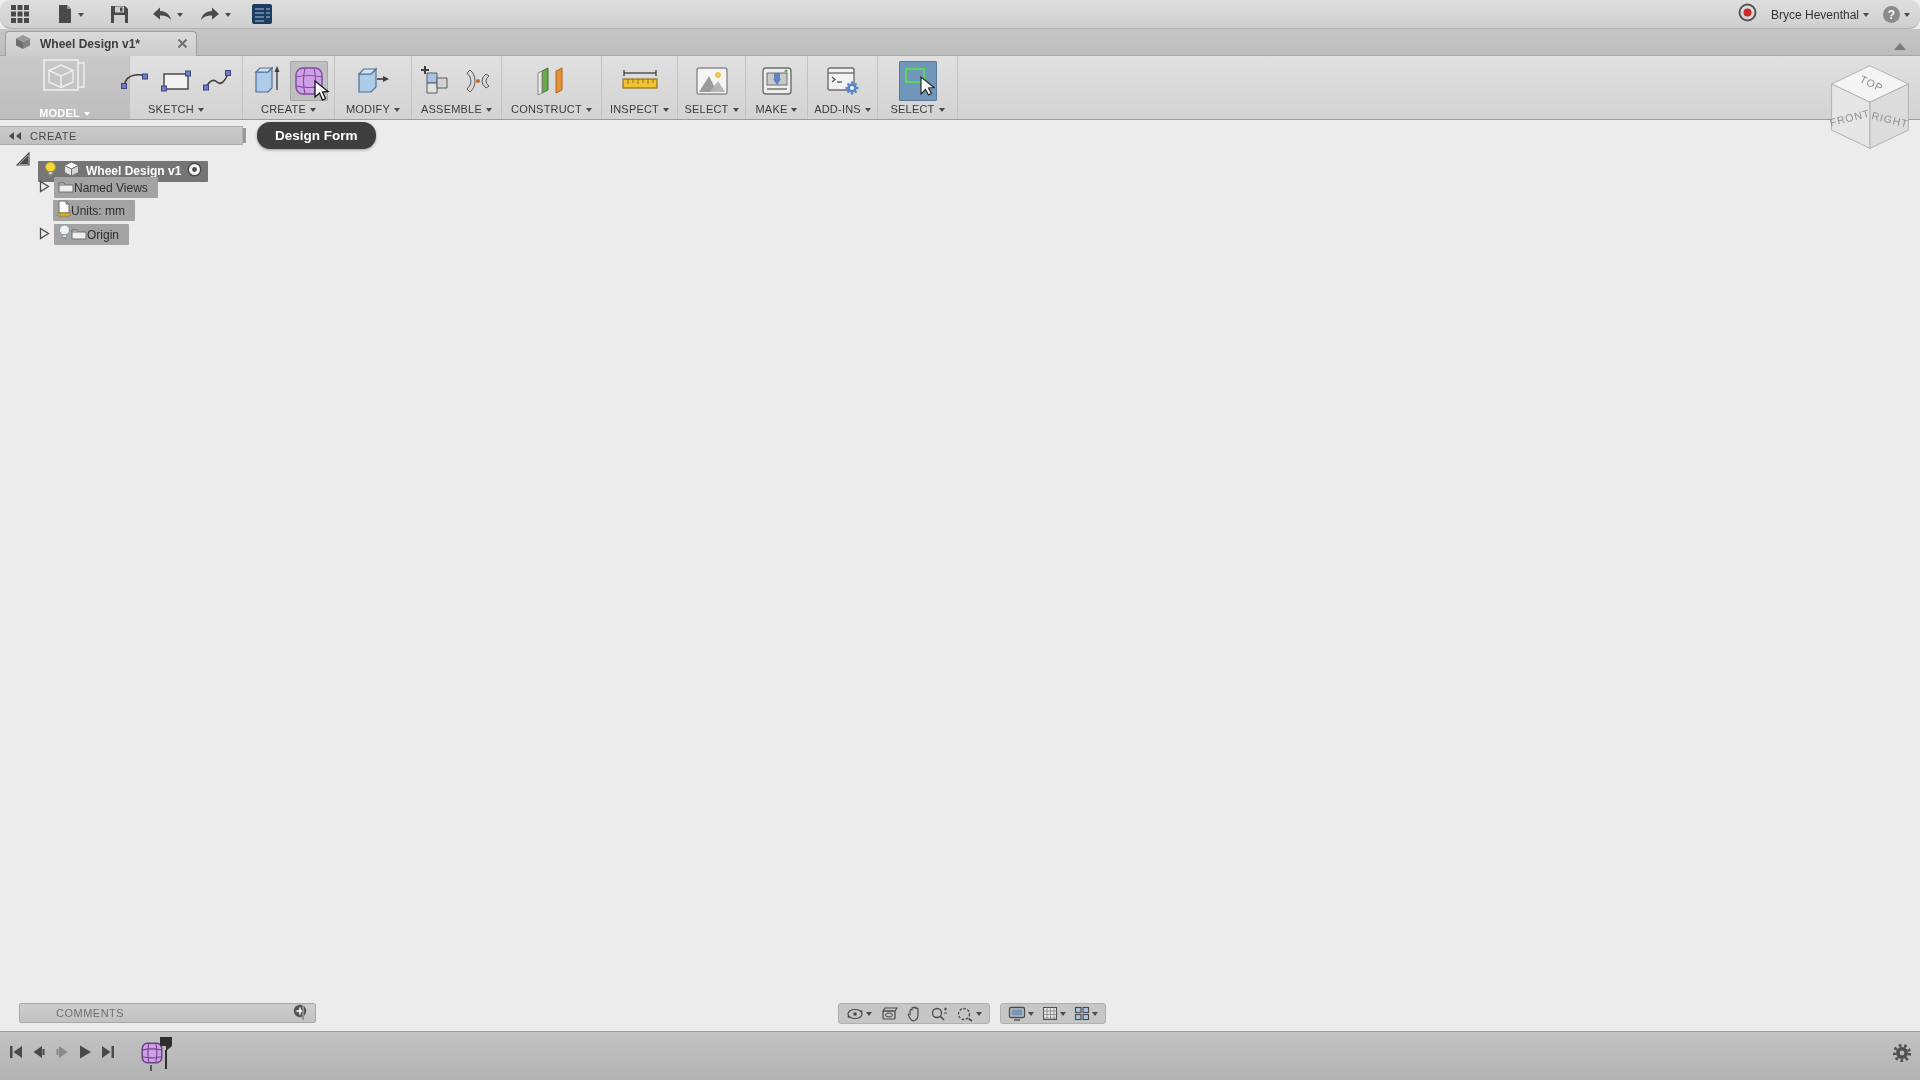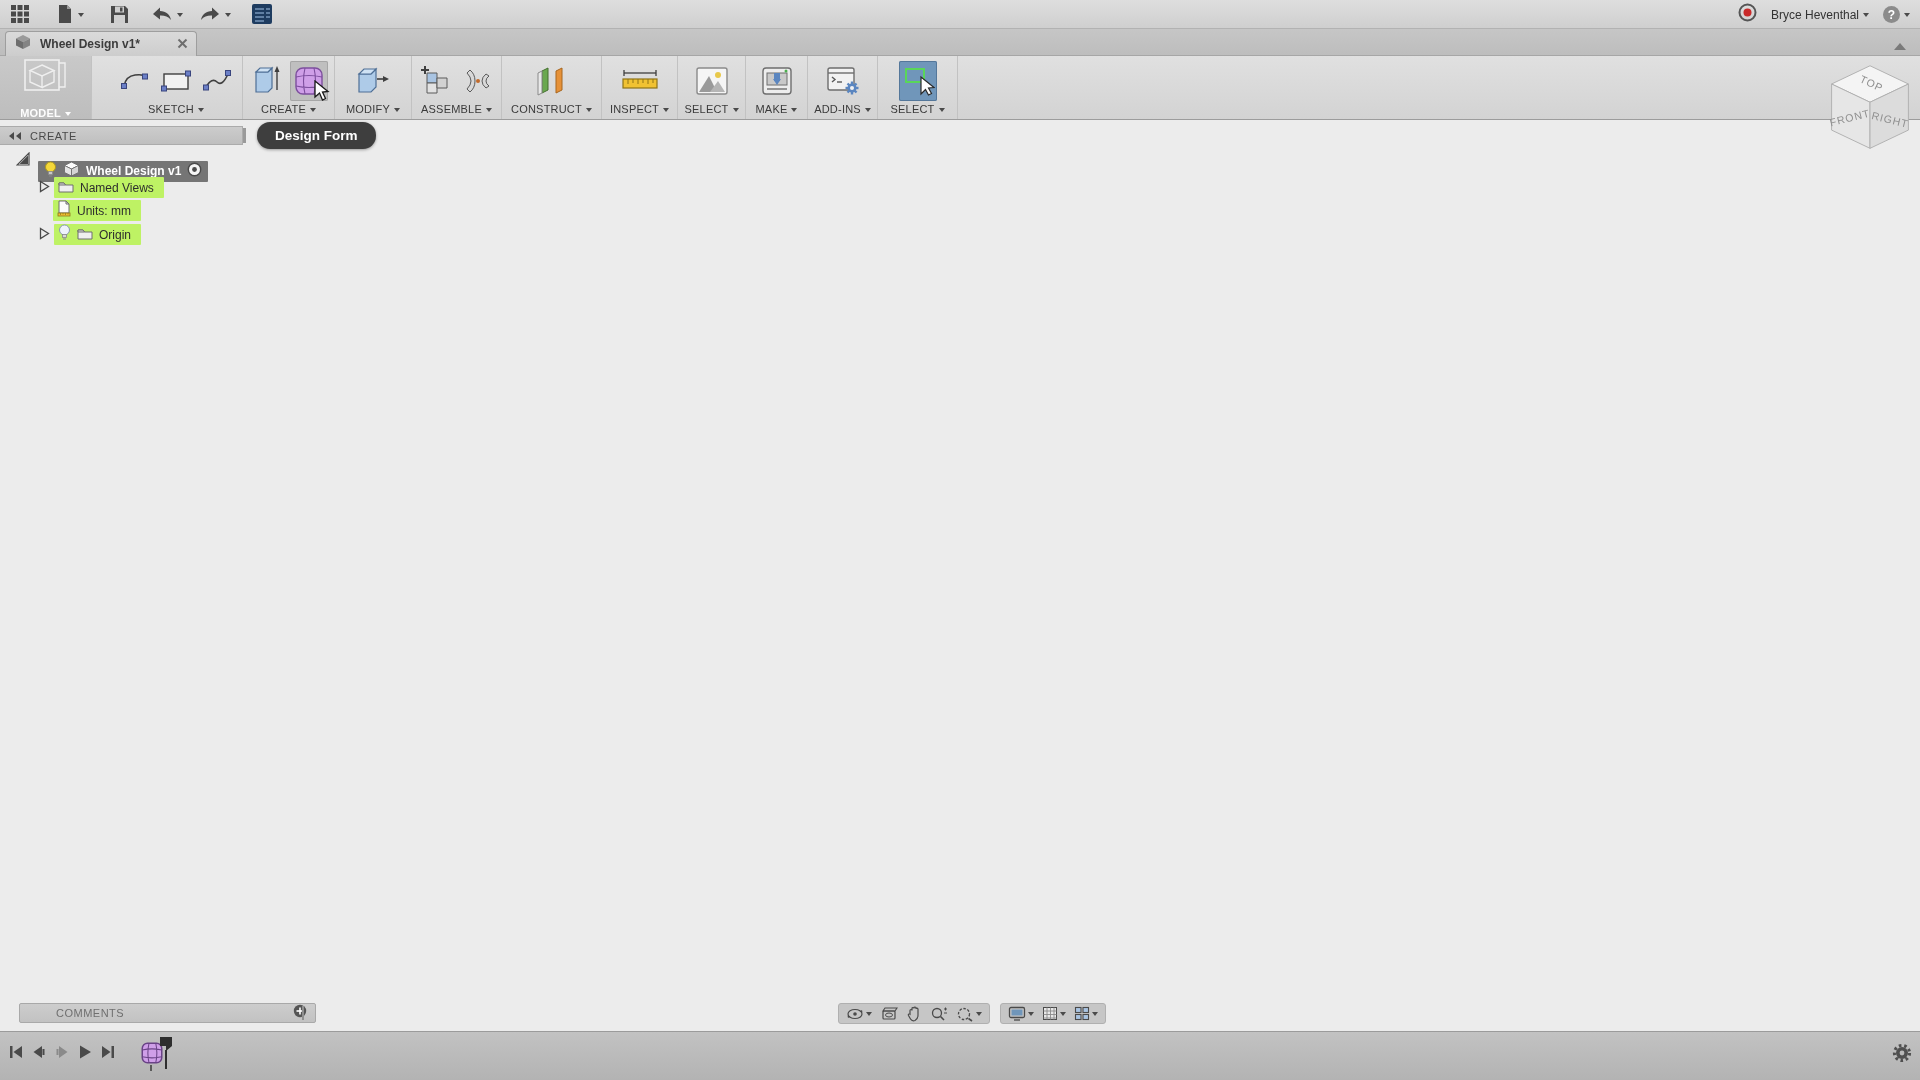--- a/index.html
+++ b/index.html
@@ -2,21 +2,21 @@
 <html><head>
 <meta charset="utf-8">
 <style>
   * { margin:0; padding:0; box-sizing:border-box; }
   html,body { width:1920px; height:1080px; overflow:hidden;
     font-family:"Liberation Sans", sans-serif; background:#ececec; }
 
   
   #topbar { position:absolute; left:0; top:0; width:1920px; height:29px;
     background:linear-gradient(#dedede,#cfcfcf); border-bottom:1px solid #b2b2b2;
-    display:flex; align-items:center; }
+    display:flex; align-items:center;border-radius:11px; }
   .tb-icon { height:22px; display:flex; align-items:center; justify-content:center; cursor:default; }
   .caret { width:0; height:0; border:3.5px solid transparent; border-top:4.5px solid #4a4a4a;
     display:inline-block; margin-left:4px; position:relative; top:2px; }
   #topbar-right { position:absolute; right:10px; top:0; height:29px; display:flex; align-items:center; gap:14px; }
   #account-name { font-size:12px; color:#333; }
   .help-circle { width:17px; height:17px; border-radius:50%; background:#8b8b8b; color:#fff;
     font-size:12px; font-weight:bold; display:flex; align-items:center; justify-content:center; }
 
   
   #tabbar { position:absolute; left:0; top:29px; width:1920px; height:27px;
@@ -29,21 +29,21 @@
     border:6px solid transparent; border-bottom:7px solid #7a7a7a; }
 
   
   #toolbar { position:absolute; left:0; top:56px; width:1920px; height:64px;
     background:linear-gradient(#e0e0e0,#d3d3d3); border-bottom:1px solid #9c9c9c; }
   .tgroup { position:absolute; top:0; height:63px; display:flex; flex-direction:column;
     align-items:center; border-right:1px solid #c2c2c2; }
   .tgroup .icons { flex:1; display:flex; align-items:center; justify-content:center; gap:6px; padding-top:3px; }
   .tgroup .glabel { font-size:11px; color:#3a3a3a; padding-bottom:4px; letter-spacing:.2px;
     display:flex; align-items:center; }
-  #grp-model { left:0; width:92px; background:linear-gradient(#c9c9c9,#bdbdbd);gap:8px; }
+  #grp-model { left:0; width:130px; background:linear-gradient(#c9c9c9,#bdbdbd);gap:8px; }
   #grp-model .glabel { color:#fdfdfd; font-weight:bold; }
   #grp-model .glabel .caret { border-top-color:#fdfdfd; }
   #drag-handle { position:absolute; left:28px; top:14px; width:3px; height:32px;
     background:#6f6f6f; border-radius:1px; }
   .toolbtn { width:38px; height:40px; display:flex; align-items:center; justify-content:center;
     border-radius:2px; }
   .toolbtn.hover { background:#bfbfbf; box-shadow:inset 0 0 0 1px #a6a6a6; }
   .toolbtn.active-blue { background:#7096ba; box-shadow:inset 0 0 0 1px #54779a; }
 
   
@@ -58,22 +58,22 @@
   
   #viewcube { position:absolute; left:1822px; top:60px; width:96px; height:96px; }
 
   
   #browser-header { position:absolute; left:0; top:126px; width:243px; height:19px;
     background:linear-gradient(#cccccc,#bfbfbf); border:1px solid #ababab; border-left:none;
     display:flex; align-items:center; padding:0 8px; }
   #browser-header .hlabel { font-size:11px; color:#4a4a4a; letter-spacing:.5px; margin-left:8px; }
   #browser-resize { position:absolute; left:243px; top:128px; width:3px; height:15px; background:#9a9a9a; }
   .tree-row { position:absolute; display:flex; align-items:center; height:21px; }
-  .chip { background:#bef264; border-radius:1px; height:21px; display:flex; align-items:center;
-    padding:0 10px 0 4px; gap:6px; }
+  .chip { background:#a3a3a3; border-radius:1px; height:21px; display:flex; align-items:center;
+    padding:0 10px 0 4px; gap:0; }
   .chip .tlabel { font-size:12px; color:#2e2e2e; }
   .chip.root { background:#757575; padding:0 6px; gap:6px;margin-top:21px; }
   .chip.root .tlabel { color:#ffffff; font-weight:bold; }
 
   
   #comments-bar { position:absolute; left:19px; top:1003px; width:297px; height:20px;
     background:linear-gradient(#cdcdcd,#c2c2c2); border:1px solid #a9a9a9; border-radius:2px;
     display:flex; align-items:center; padding:0 8px; }
   #comments-bar .clabel { font-size:11px; color:#6f6f6f; letter-spacing:.5px; margin-left:28px; flex:1; }
   #comments-resize { position:absolute; left:302px; top:1006px; width:2px; height:14px; background:#8f8f8f; }

